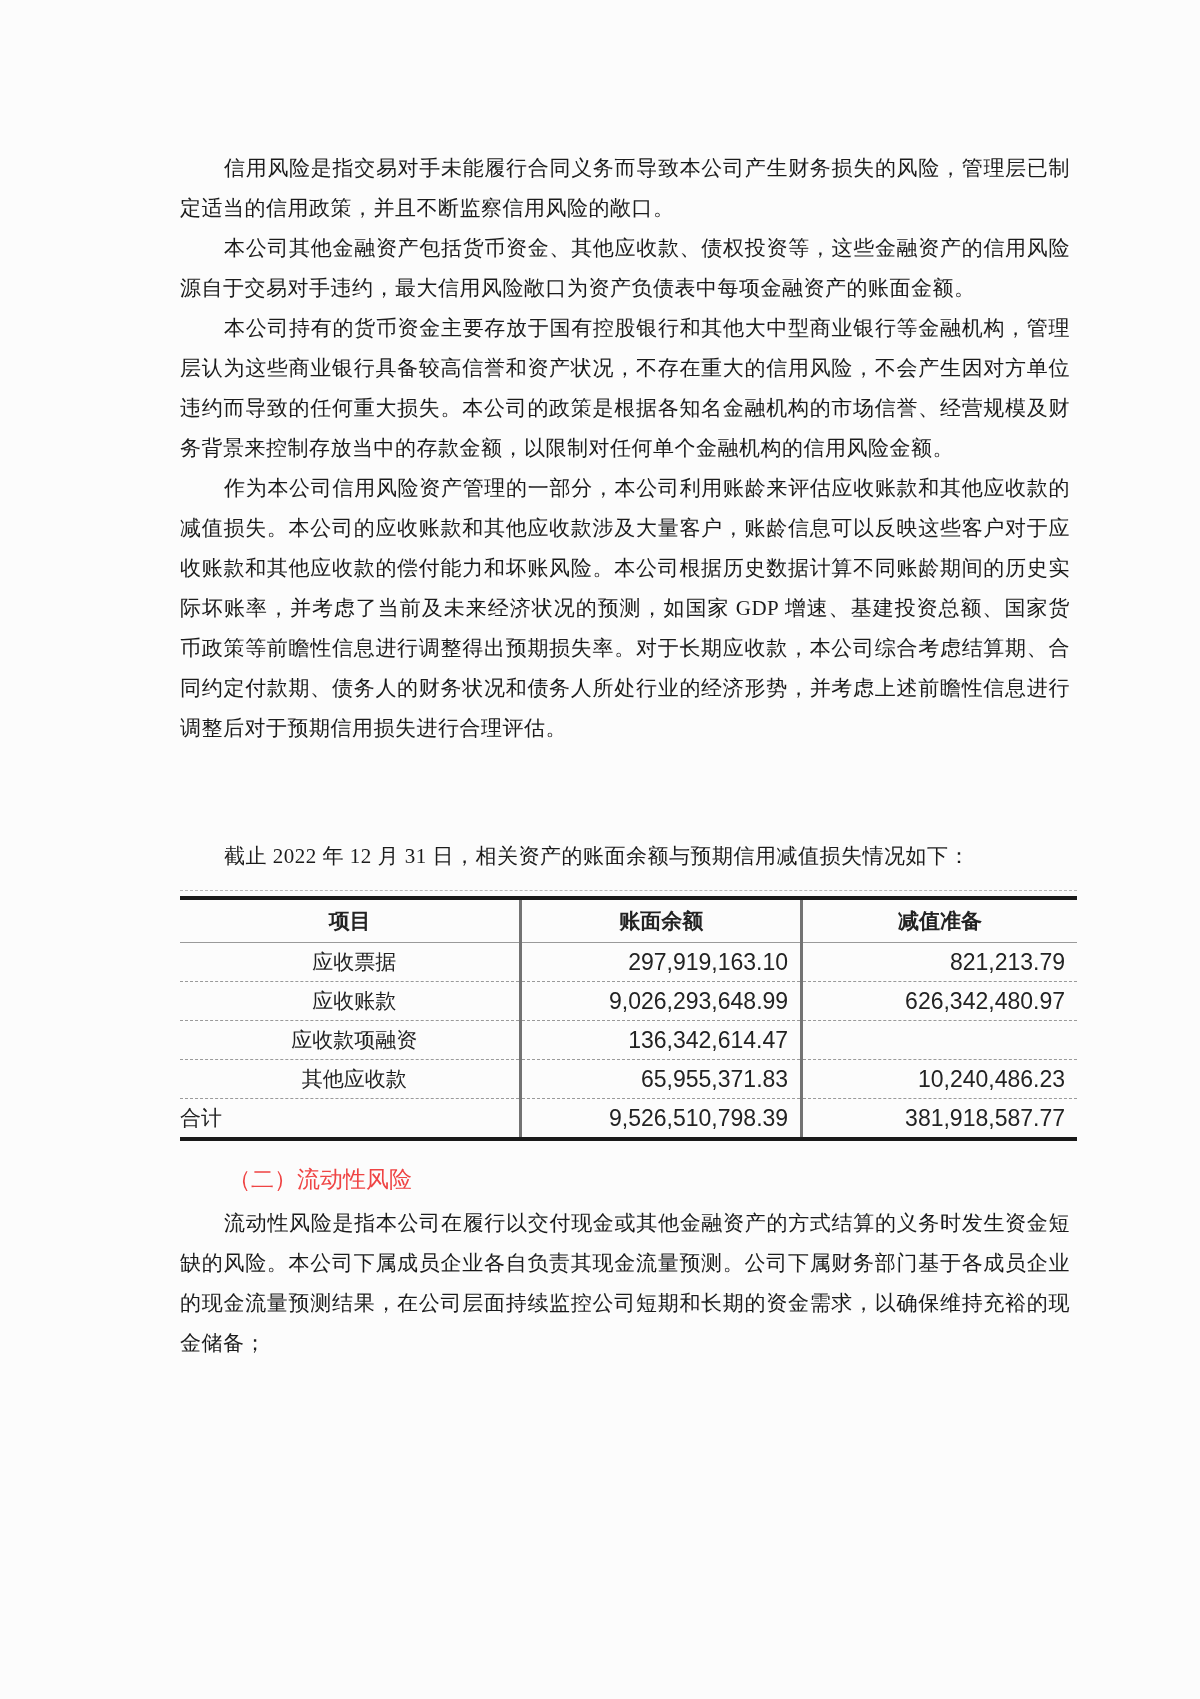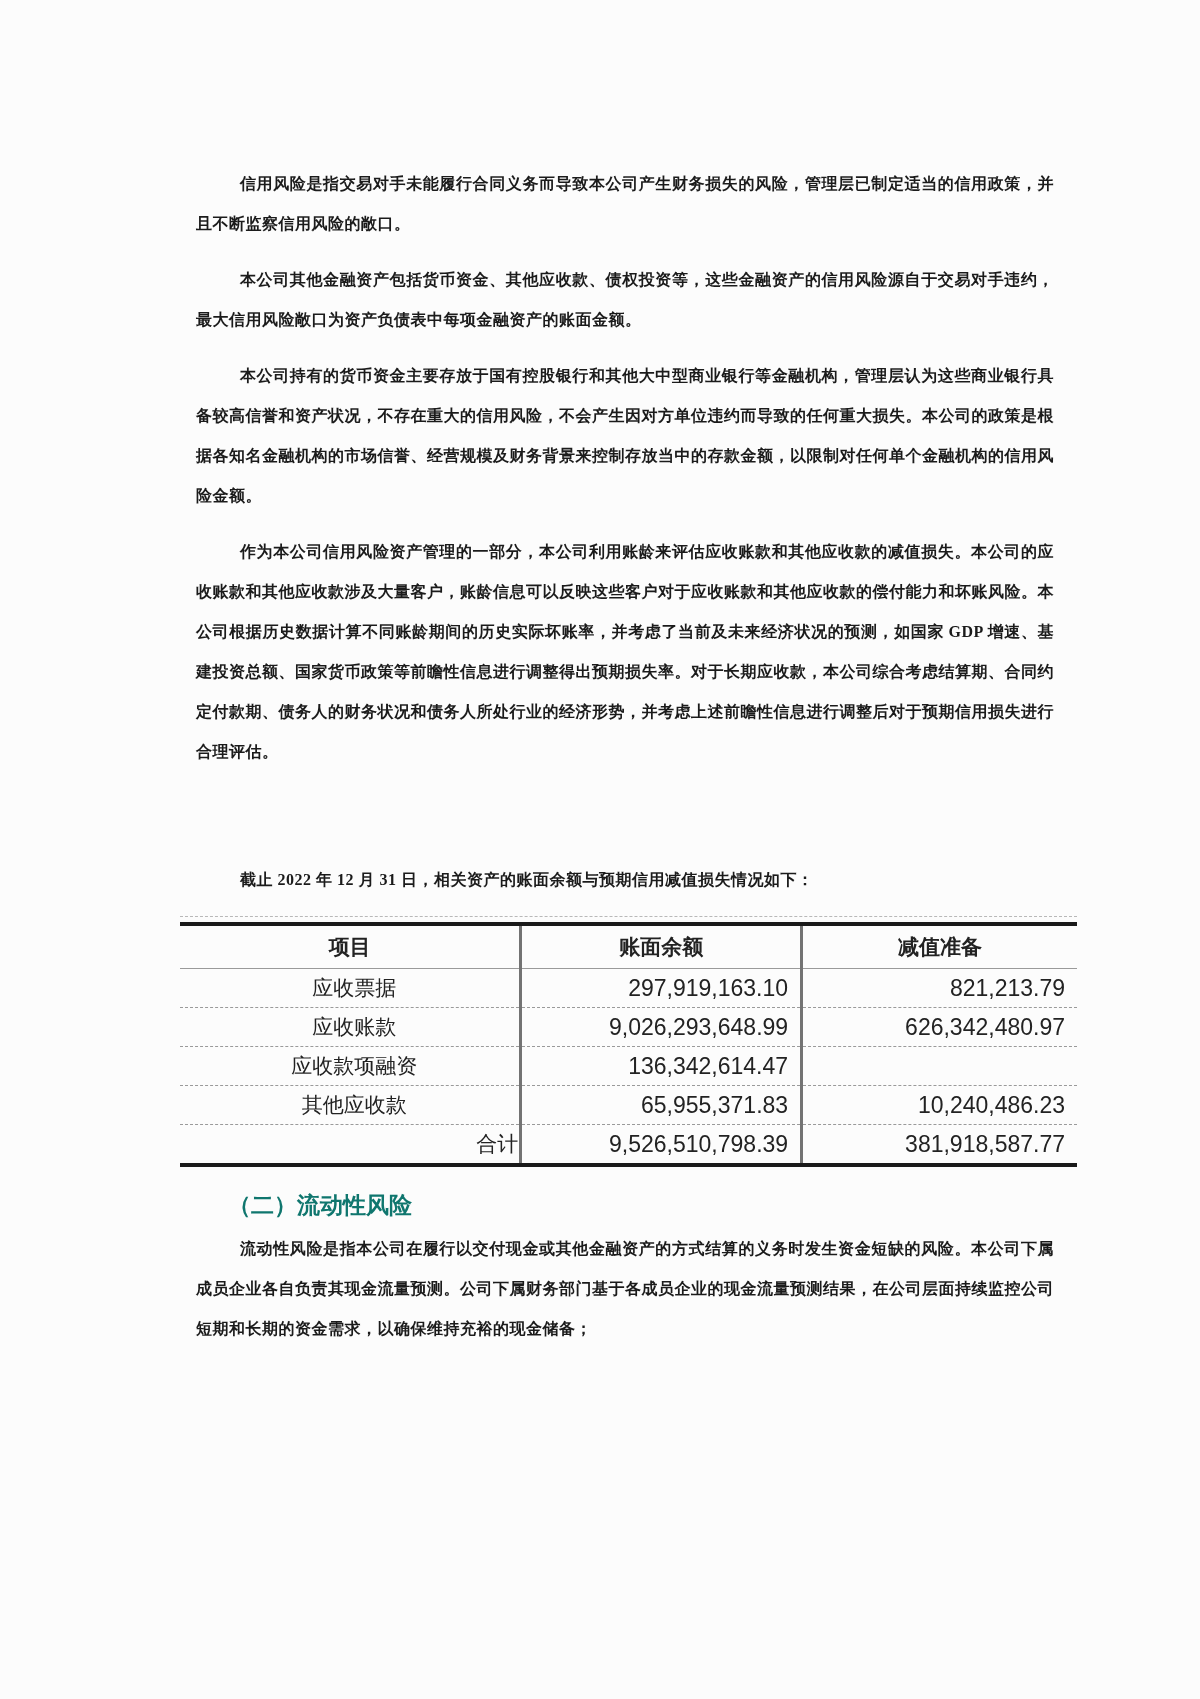--- a/index.html
+++ b/index.html
@@ -16,28 +16,27 @@
     font-family: "Liberation Serif", "DejaVu Serif", serif;
     color: #1b1b1b;
   }
   .content {
     position: absolute;
     left: 180px;
     top: 148px;
     width: 890px;
   }
   p.body {
-    margin: 16px;
-    font-size: 16px;
+    margin: 0;
+    font-size: 21px;
     line-height: 40px;
     text-align: justify;
     text-indent: 44px;
     letter-spacing: 0.5px;
     color: #1b1b1b;
-    font-weight: bold;
   }
   p.table-intro {
     margin-top: 88px;
   }
   .table-wrap {
     margin-top: 14px;
     border-top: 1px dashed #b8b8b8;
     padding-top: 5px;
     width: 897px;
   }
@@ -75,31 +74,31 @@
     padding-left: 10px;
     text-align: center;
   }
   .impairment-table td.num {
     text-align: right;
     padding-right: 12px;
     font-family: "Liberation Sans", "DejaVu Sans", sans-serif;
     font-size: 23px;
   }
   .impairment-table tr.total-row td.item {
-    text-align: right;
+    text-align: left;
     padding-left: 0;
   }
   h3.section-heading {
     margin: 22px 0 0 0;
     text-indent: 48px;
     font-size: 23px;
     line-height: 32px;
-    font-weight: 700;
+    font-weight: 400;
     font-family: "Liberation Sans", "DejaVu Sans", sans-serif;
-    color: #0f766e;
+    color: #ef4444;
   }
   p.after-heading {
     margin-top: 8px;
   }
 </style>
 </head>
 <body>
 
 <div class="page">
   <div class="content">

